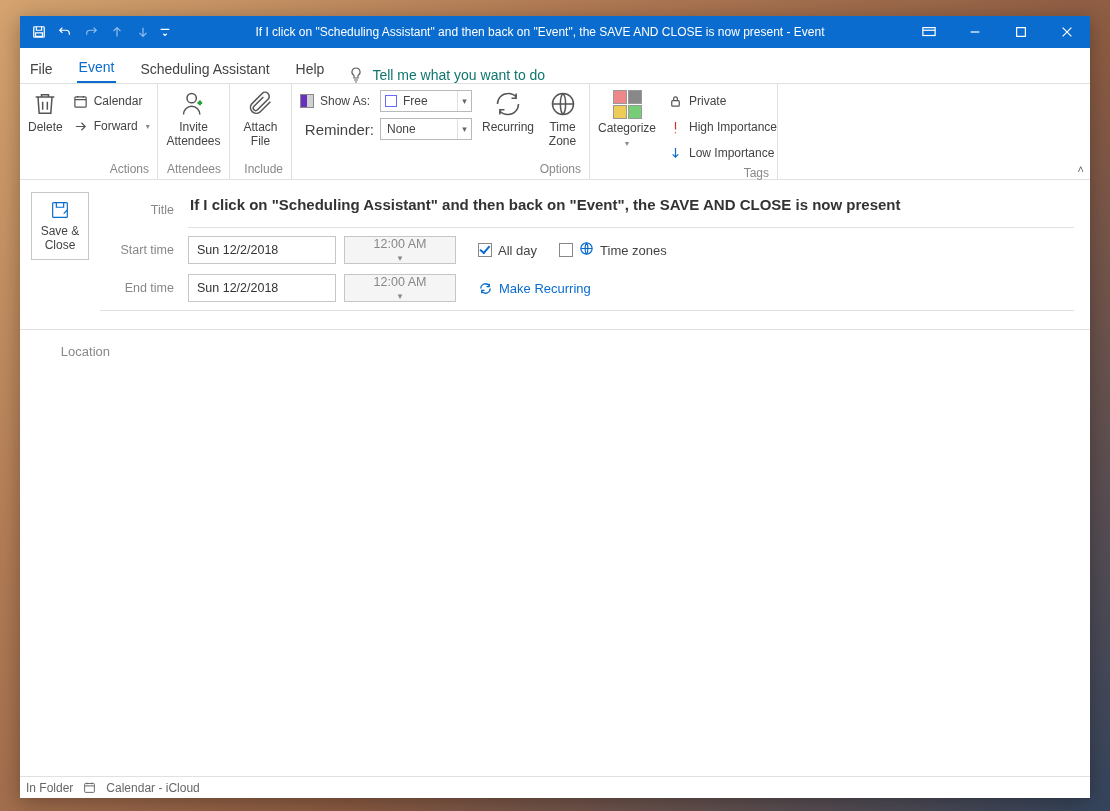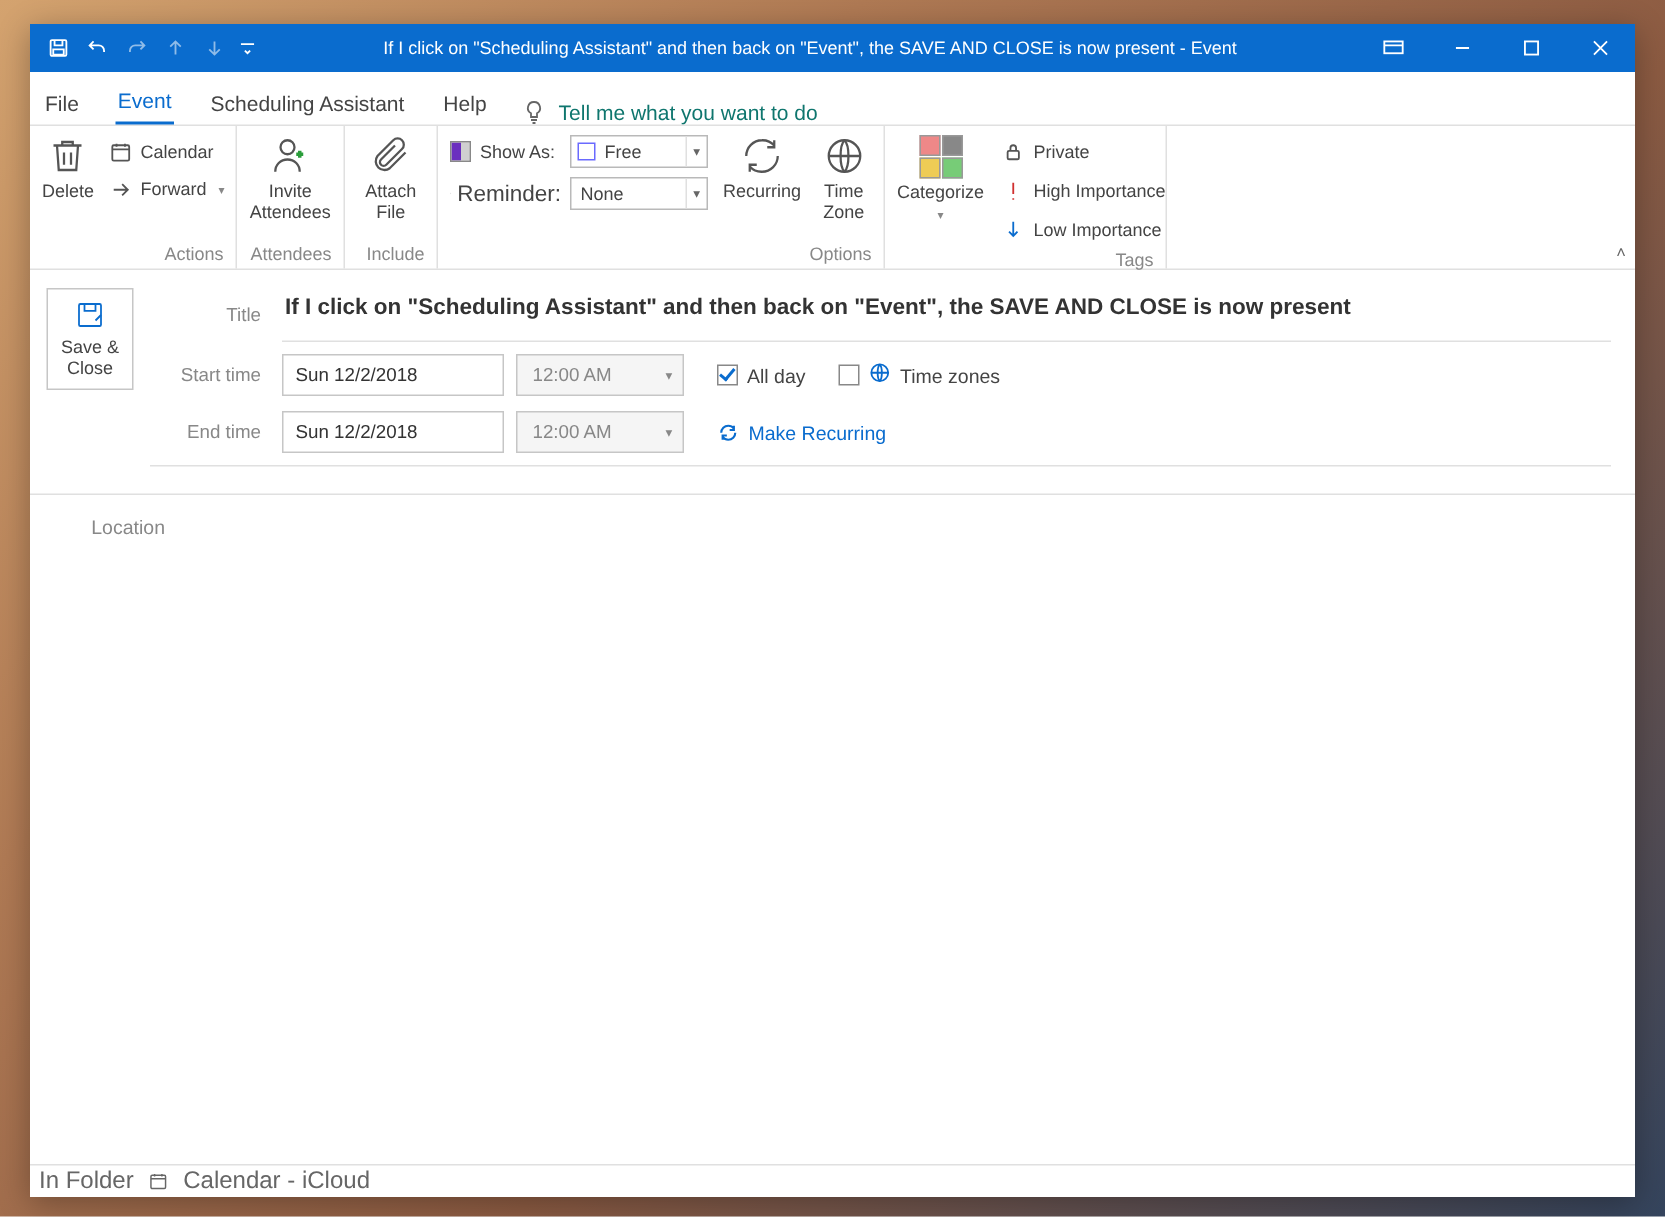--- a/index.html
+++ b/index.html
@@ -50,34 +50,34 @@
   .saveclose .scbtn { width:58px; height:68px; border:1px solid #c6c6c6; display:flex; flex-direction:column; align-items:center; justify-content:center; gap:4px; font-size:12px; color:#444; text-align:center; line-height:1.15; cursor:pointer;}
   .saveclose .scbtn svg { width:22px; height:22px; stroke:#0a6cce; fill:none; stroke-width:1.3;}
   .fields { flex:1; padding:12px 16px 18px 0; }
   .row { display:flex; align-items:center; min-height:32px; }
   .row .lbl { width:88px; text-align:right; padding-right:14px; font-size:12.5px; color:#888; }
   .titleinput { flex:1; font-size:15px; font-weight:600; color:#333; padding:4px 2px 14px; border-bottom:1px solid #e0e0e0; }
   .dtbox { display:flex; border:1px solid #c6c6c6; height:28px; align-items:center; width:148px; background:#fff;}
   .dtbox input { border:none; outline:none; flex:1; padding:0 8px; font-size:12.5px; color:#333; background:transparent;}
   .dtbox .calico { width:26px; height:100%; display:flex; align-items:center; justify-content:center; border-left:1px solid #e0e0e0;}
   .dtbox .calico svg, .check svg, .globe svg { width:15px; height:15px; stroke:#555; fill:none; stroke-width:1.3;}
-  .timecombo { width:112px; height:28px; border:1px solid #c6c6c6; margin-left:8px; display:flex; align-items:center; background:#f5f5f5; color:#888;}
+  .timecombo { width:112px; height:28px; border:1px solid #c6c6c6; margin-left:8px; display:flex; align-items:center; background:#f5f5f5; color:#888;flex-direction:column;}
   .timecombo .cval{ flex:1; padding:0 10px; font-size:12.5px;}
   .timecombo .carrow{ width:18px; text-align:center; font-size:9px; color:#888;}
   .check { display:flex; align-items:center; gap:6px; margin-left:22px; font-size:13px; color:#444; cursor:pointer;}
   .chkbox { width:14px; height:14px; border:1px solid #888; display:flex; align-items:center; justify-content:center;}
   .chkbox.checked:after { content:''; width:8px; height:4px; border-left:2px solid #0a6cce; border-bottom:2px solid #0a6cce; transform:rotate(-50deg) translate(1px,-1px);}
   .globe svg { stroke:#0a6cce;}
   .linkbtn { display:flex; align-items:center; gap:6px; margin-left:22px; color:#0a6cce; font-size:13px; cursor:pointer;}
   .linkbtn svg { width:15px; height:15px; stroke:#0a6cce; fill:none; stroke-width:1.5;}
   .hr { height:1px; background:#e0e0e0; margin:6px 0 0 0;}
   .row.gap { margin-top:6px;}
   .locrow { padding:14px 16px; font-size:13px; color:#888;}
   .mainwhite { flex:1; background:#fff;}
-  .statusbar { height:22px; background:#fff; border-top:1px solid #e0e0e0; display:flex; align-items:center; gap:10px; padding:0 6px; font-size:16px; color:#666;}
+  .statusbar { height:22px; background:#fff; border-top:1px solid #e0e0e0; display:flex; align-items:center; gap:10px; padding:0 6px; font-size:12px; color:#666;}
   .statusbar svg { width:13px; height:13px; stroke:#666; fill:none; stroke-width:1.2;}
 
   
   .catsw { display:grid; grid-template-columns:14px 14px; grid-template-rows:14px 14px; gap:1px;}
   .catsw div{ border:1px solid #999;}
 </style>
 </head>
 <body>
 
 <div class="window">

